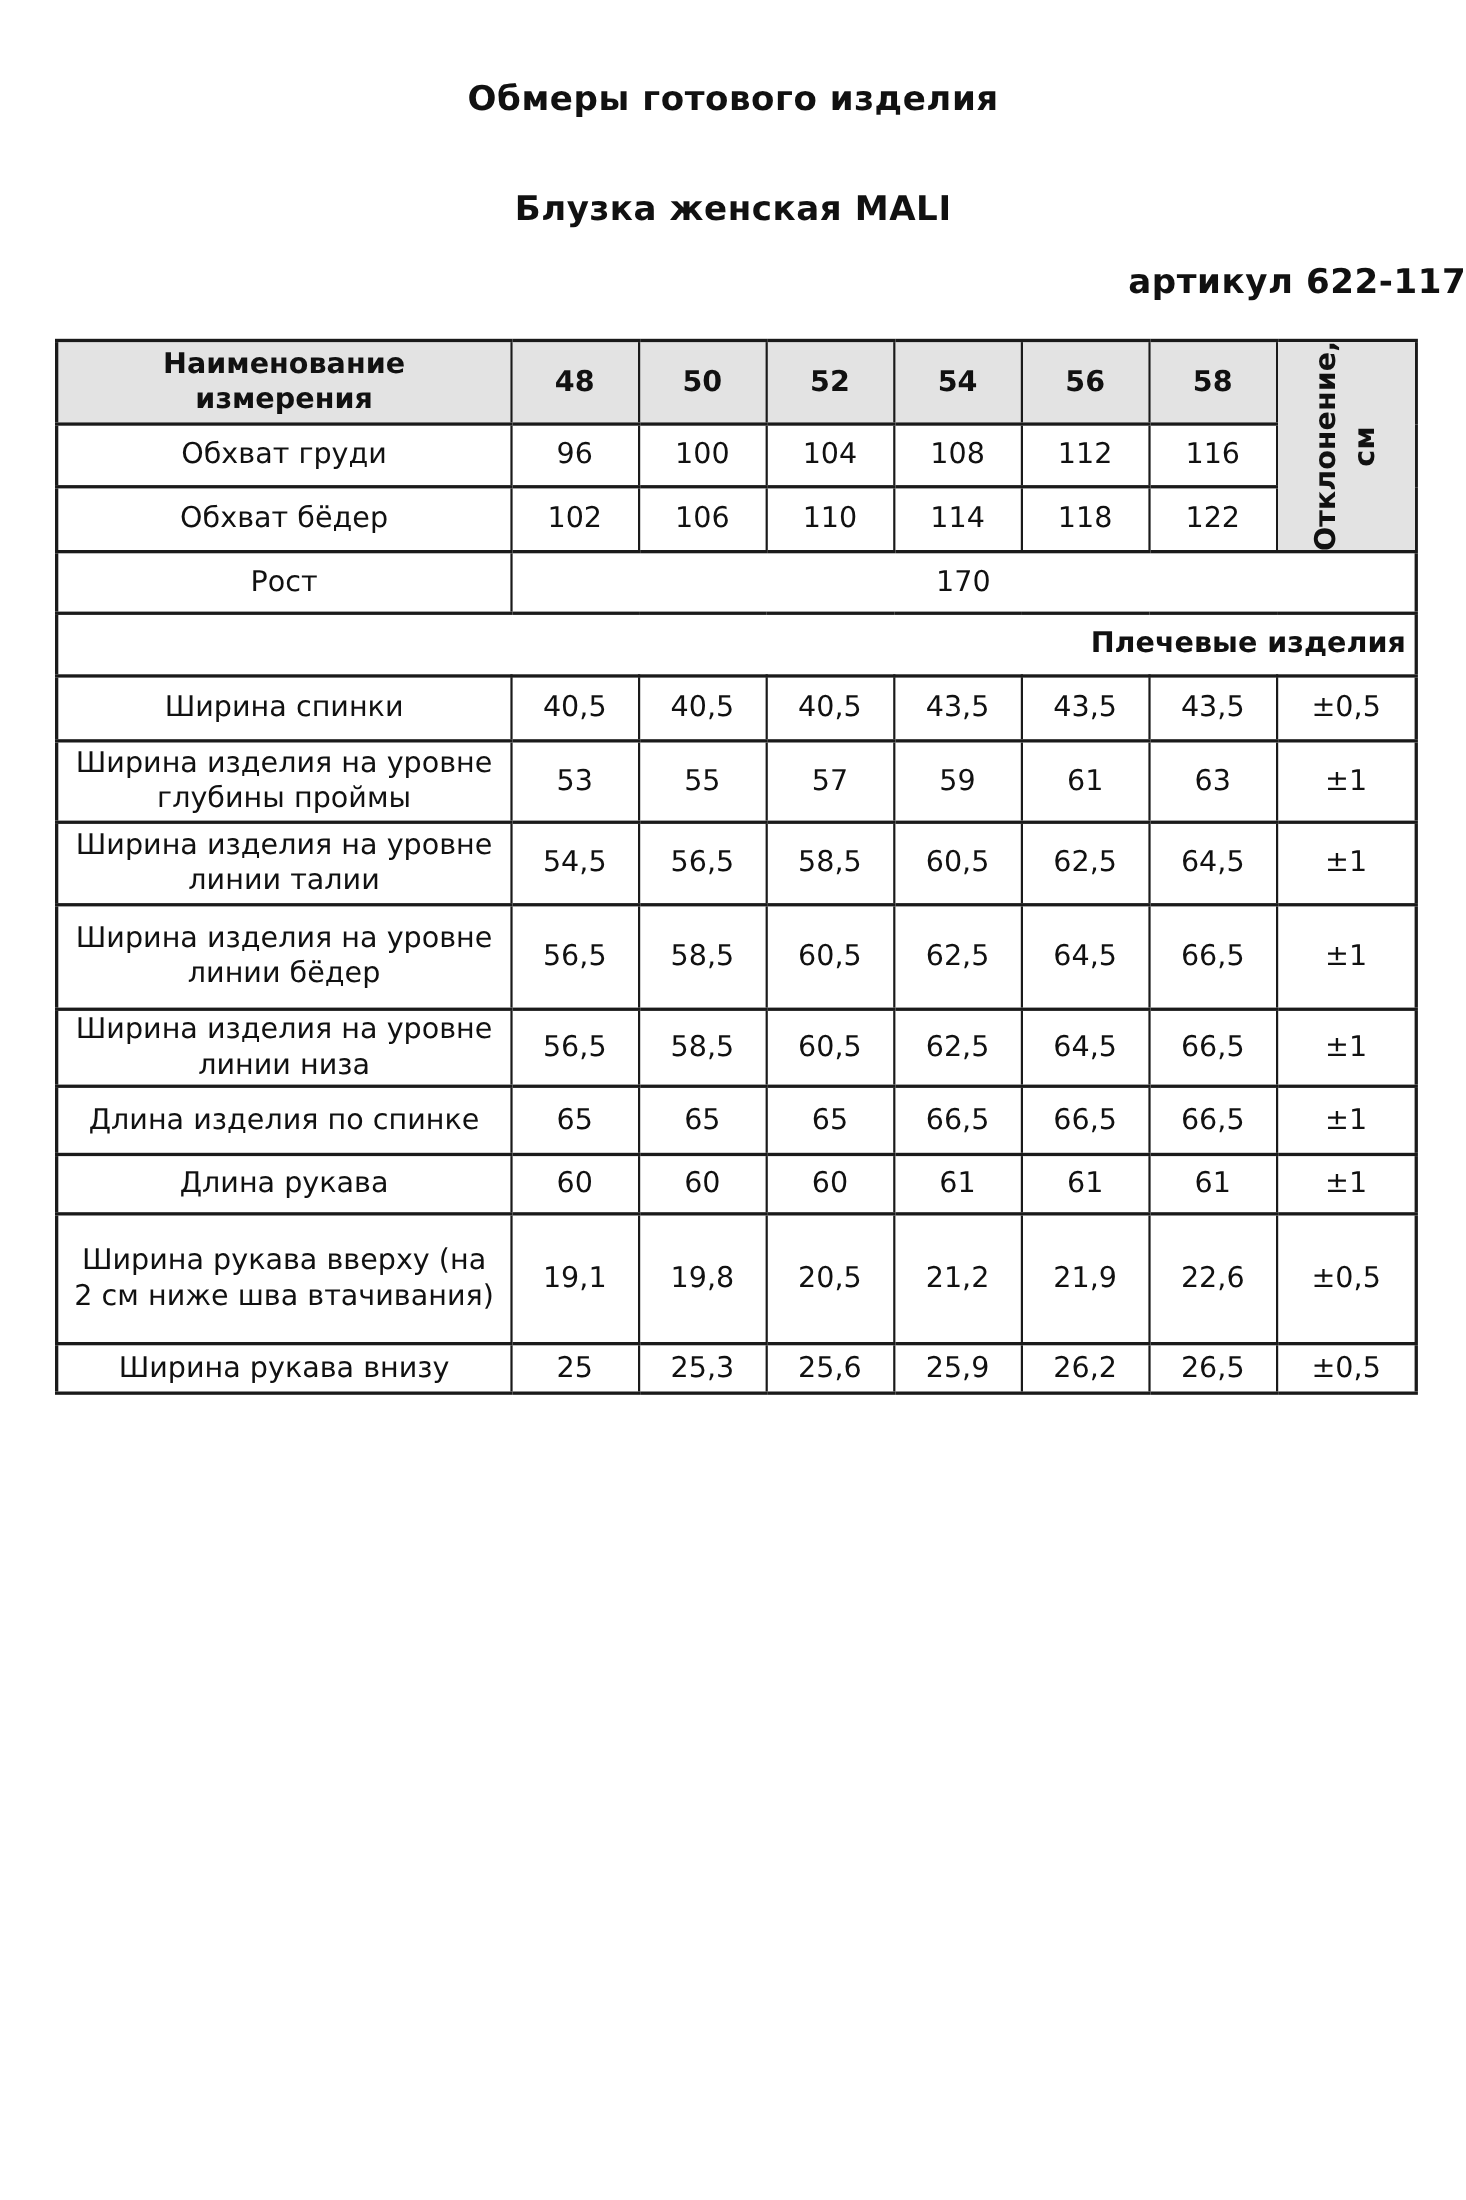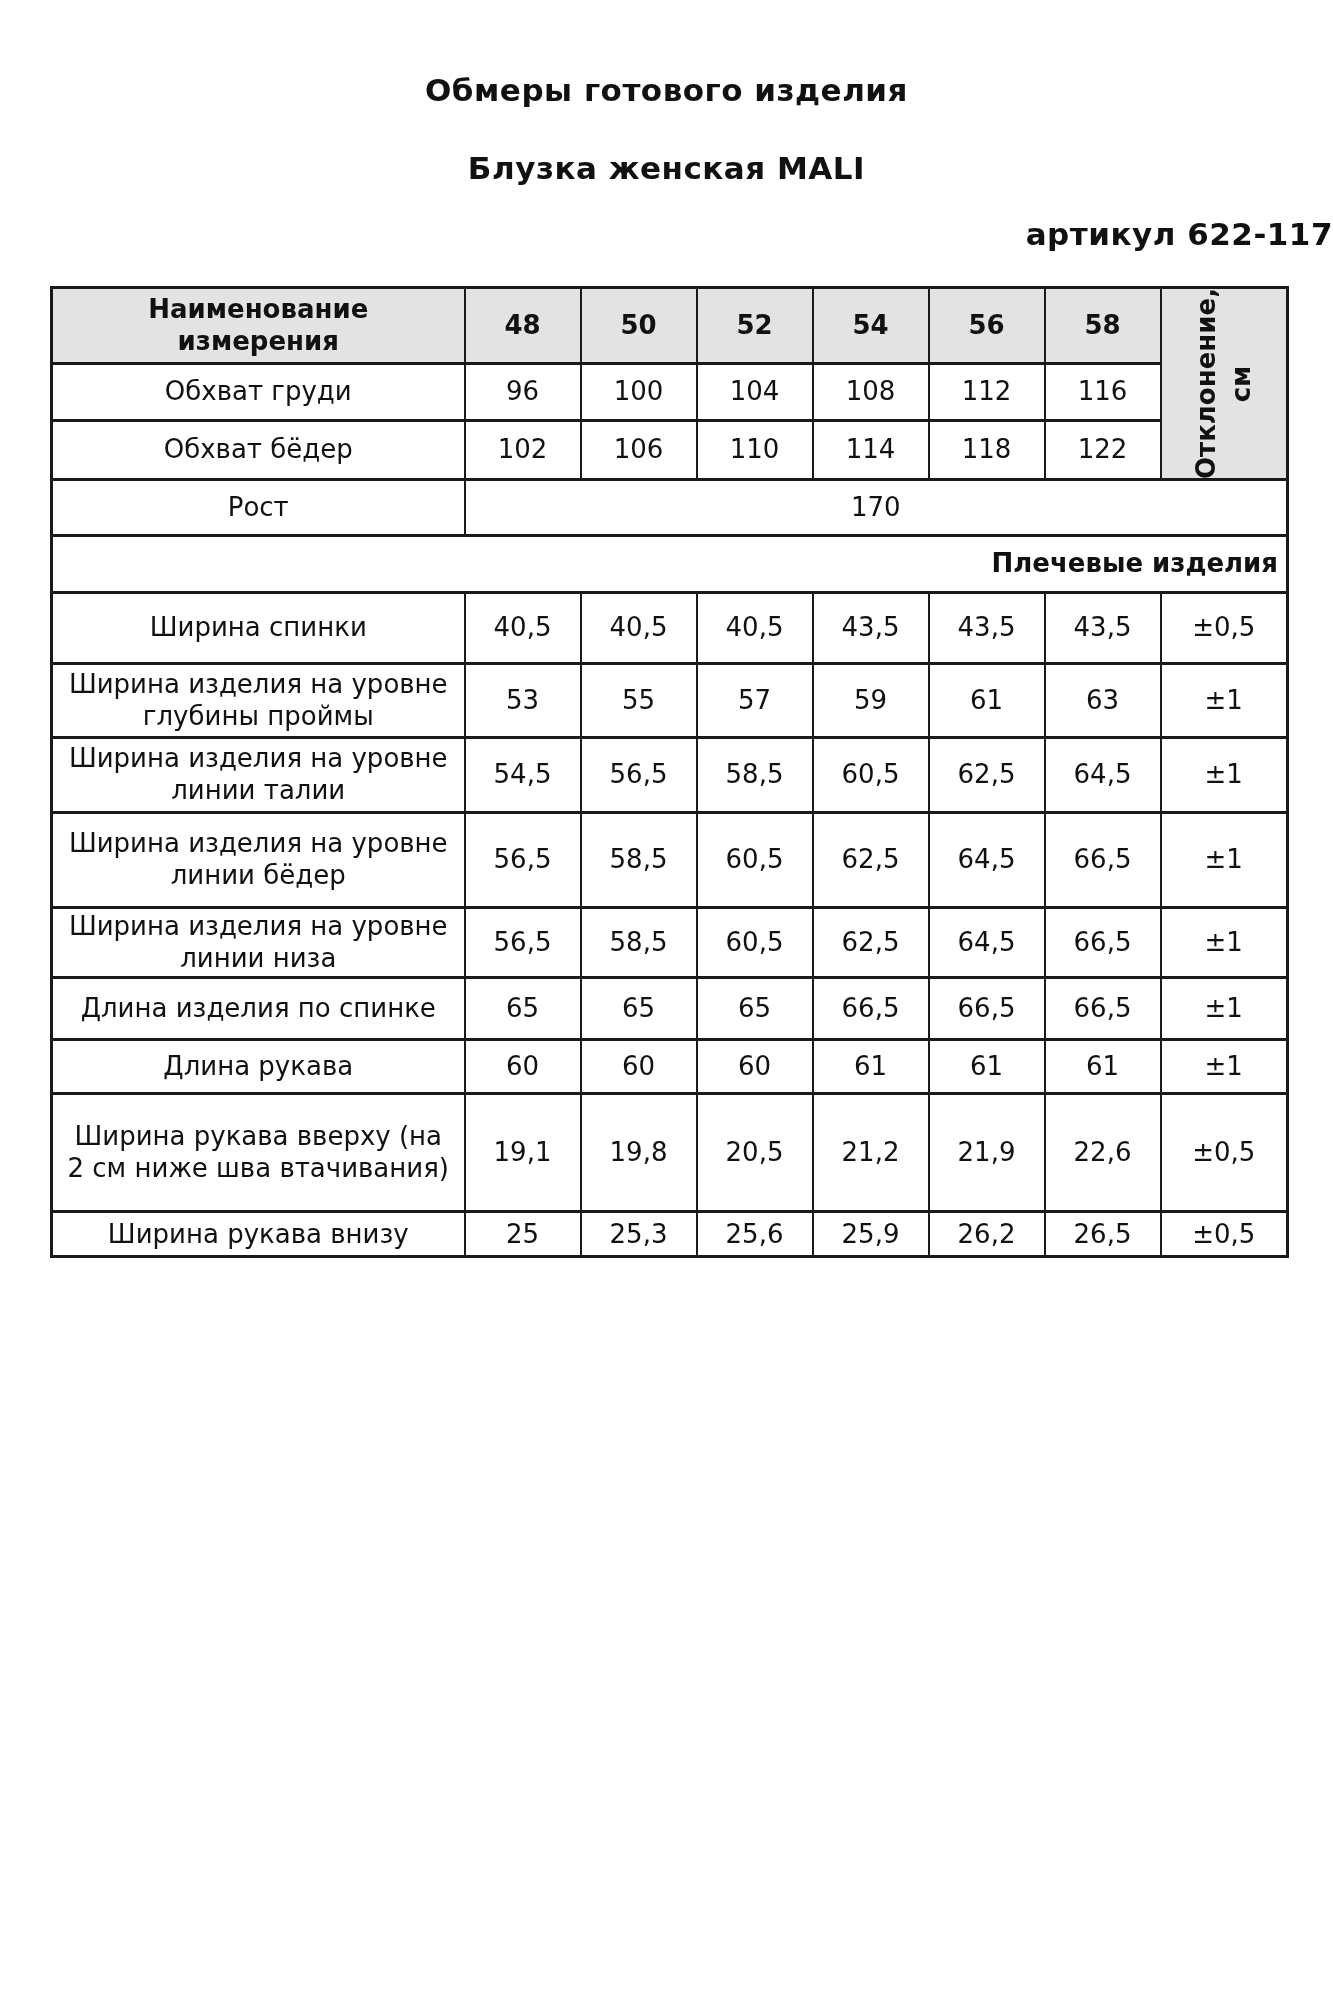--- a/index.html
+++ b/index.html
@@ -17,21 +17,21 @@
   .title-block {
     padding-top: 70px;
     text-align: center;
   }
   .title-line {
     font-size: 31px;
     font-weight: bold;
     line-height: 40px;
     letter-spacing: 0.5px;
   }
-  .title-line.t2 { margin-top: 38px; }
+  .title-line.t2 { margin-top: 60px; }
   .title-line.t3 { margin-top: 26px; text-align: right; }
 
   table.size-table {
     margin-left: 50px;
     margin-top: 32px;
     width: 1236px;
     border-collapse: collapse;
     table-layout: fixed;
     border: 3px solid #1a1a1a;
     padding-left: 19px;
@@ -139,21 +139,21 @@
 
   <tr style="height:56px">
     <td class="label-cell">Рост</td>
     <td colspan="7">170</td>
   </tr>
 
   <tr style="height:57px">
     <td colspan="8" class="section-cell">Плечевые изделия</td>
   </tr>
 
-  <tr style="height:71px">
+  <tr style="height:59px">
     <td class="label-cell">Ширина спинки</td>
     <td>40,5</td>
     <td>40,5</td>
     <td>40,5</td>
     <td>43,5</td>
     <td>43,5</td>
     <td>43,5</td>
     <td>±0,5</td>
   </tr>
 

